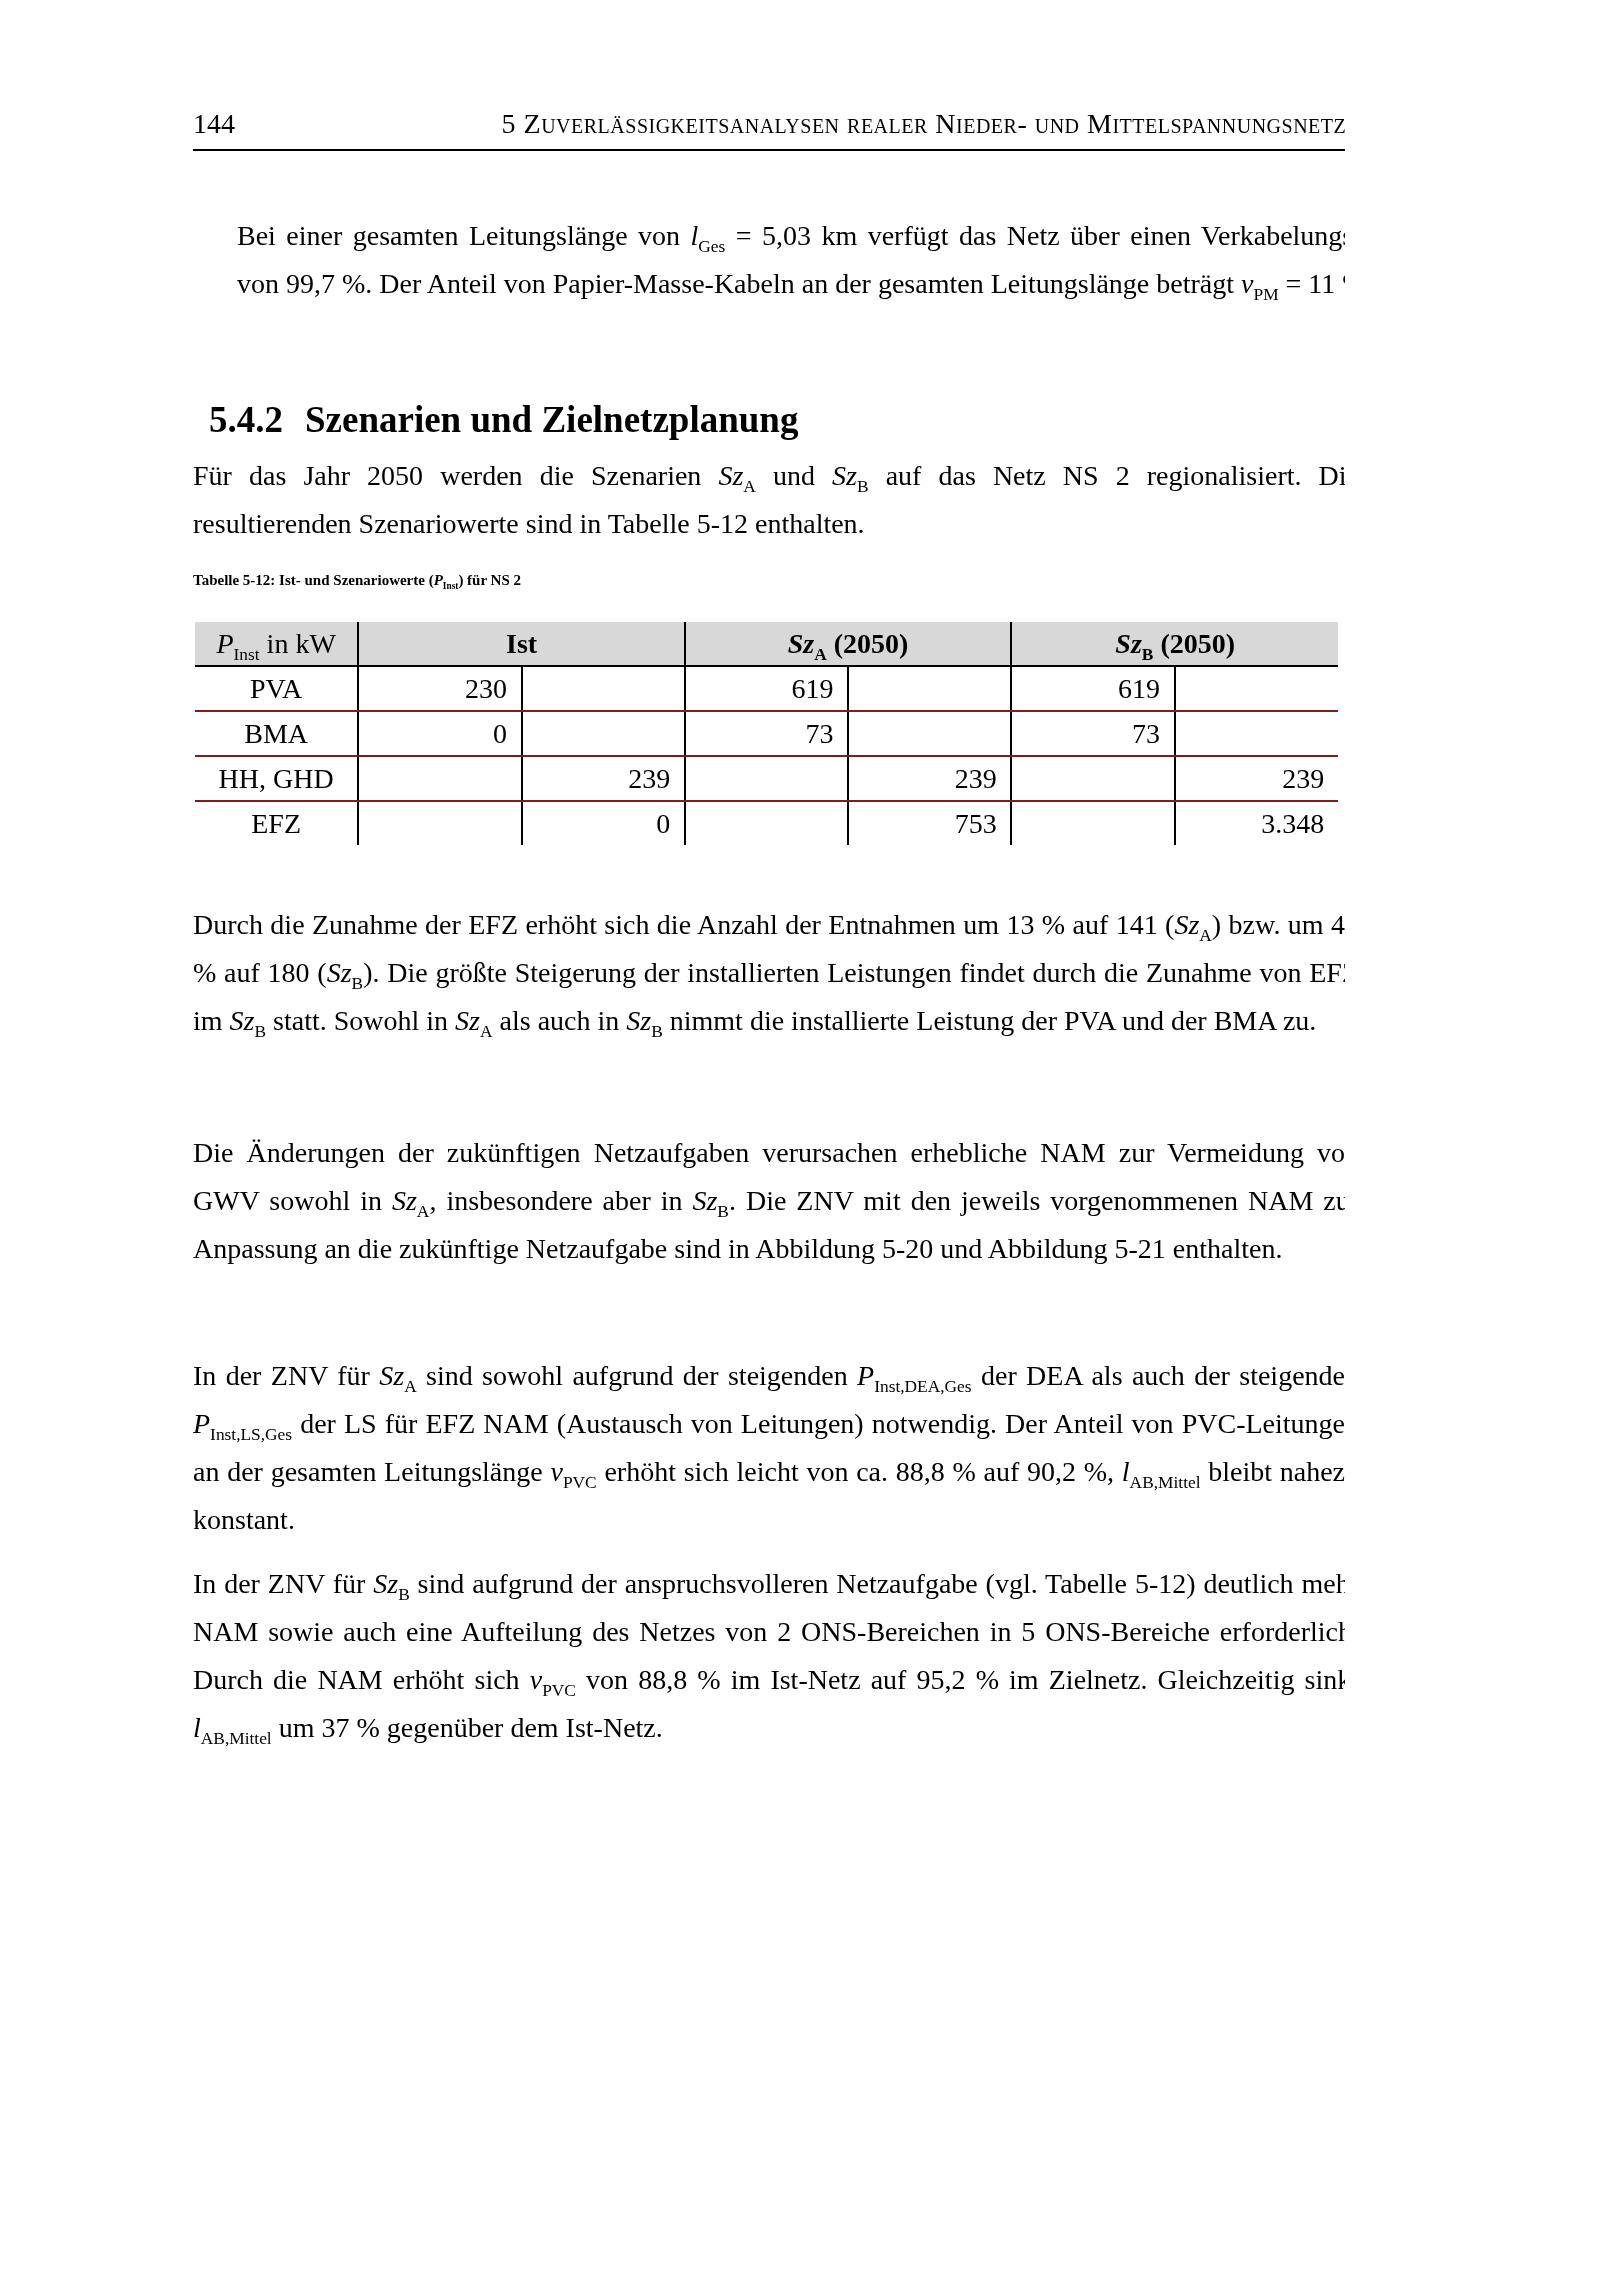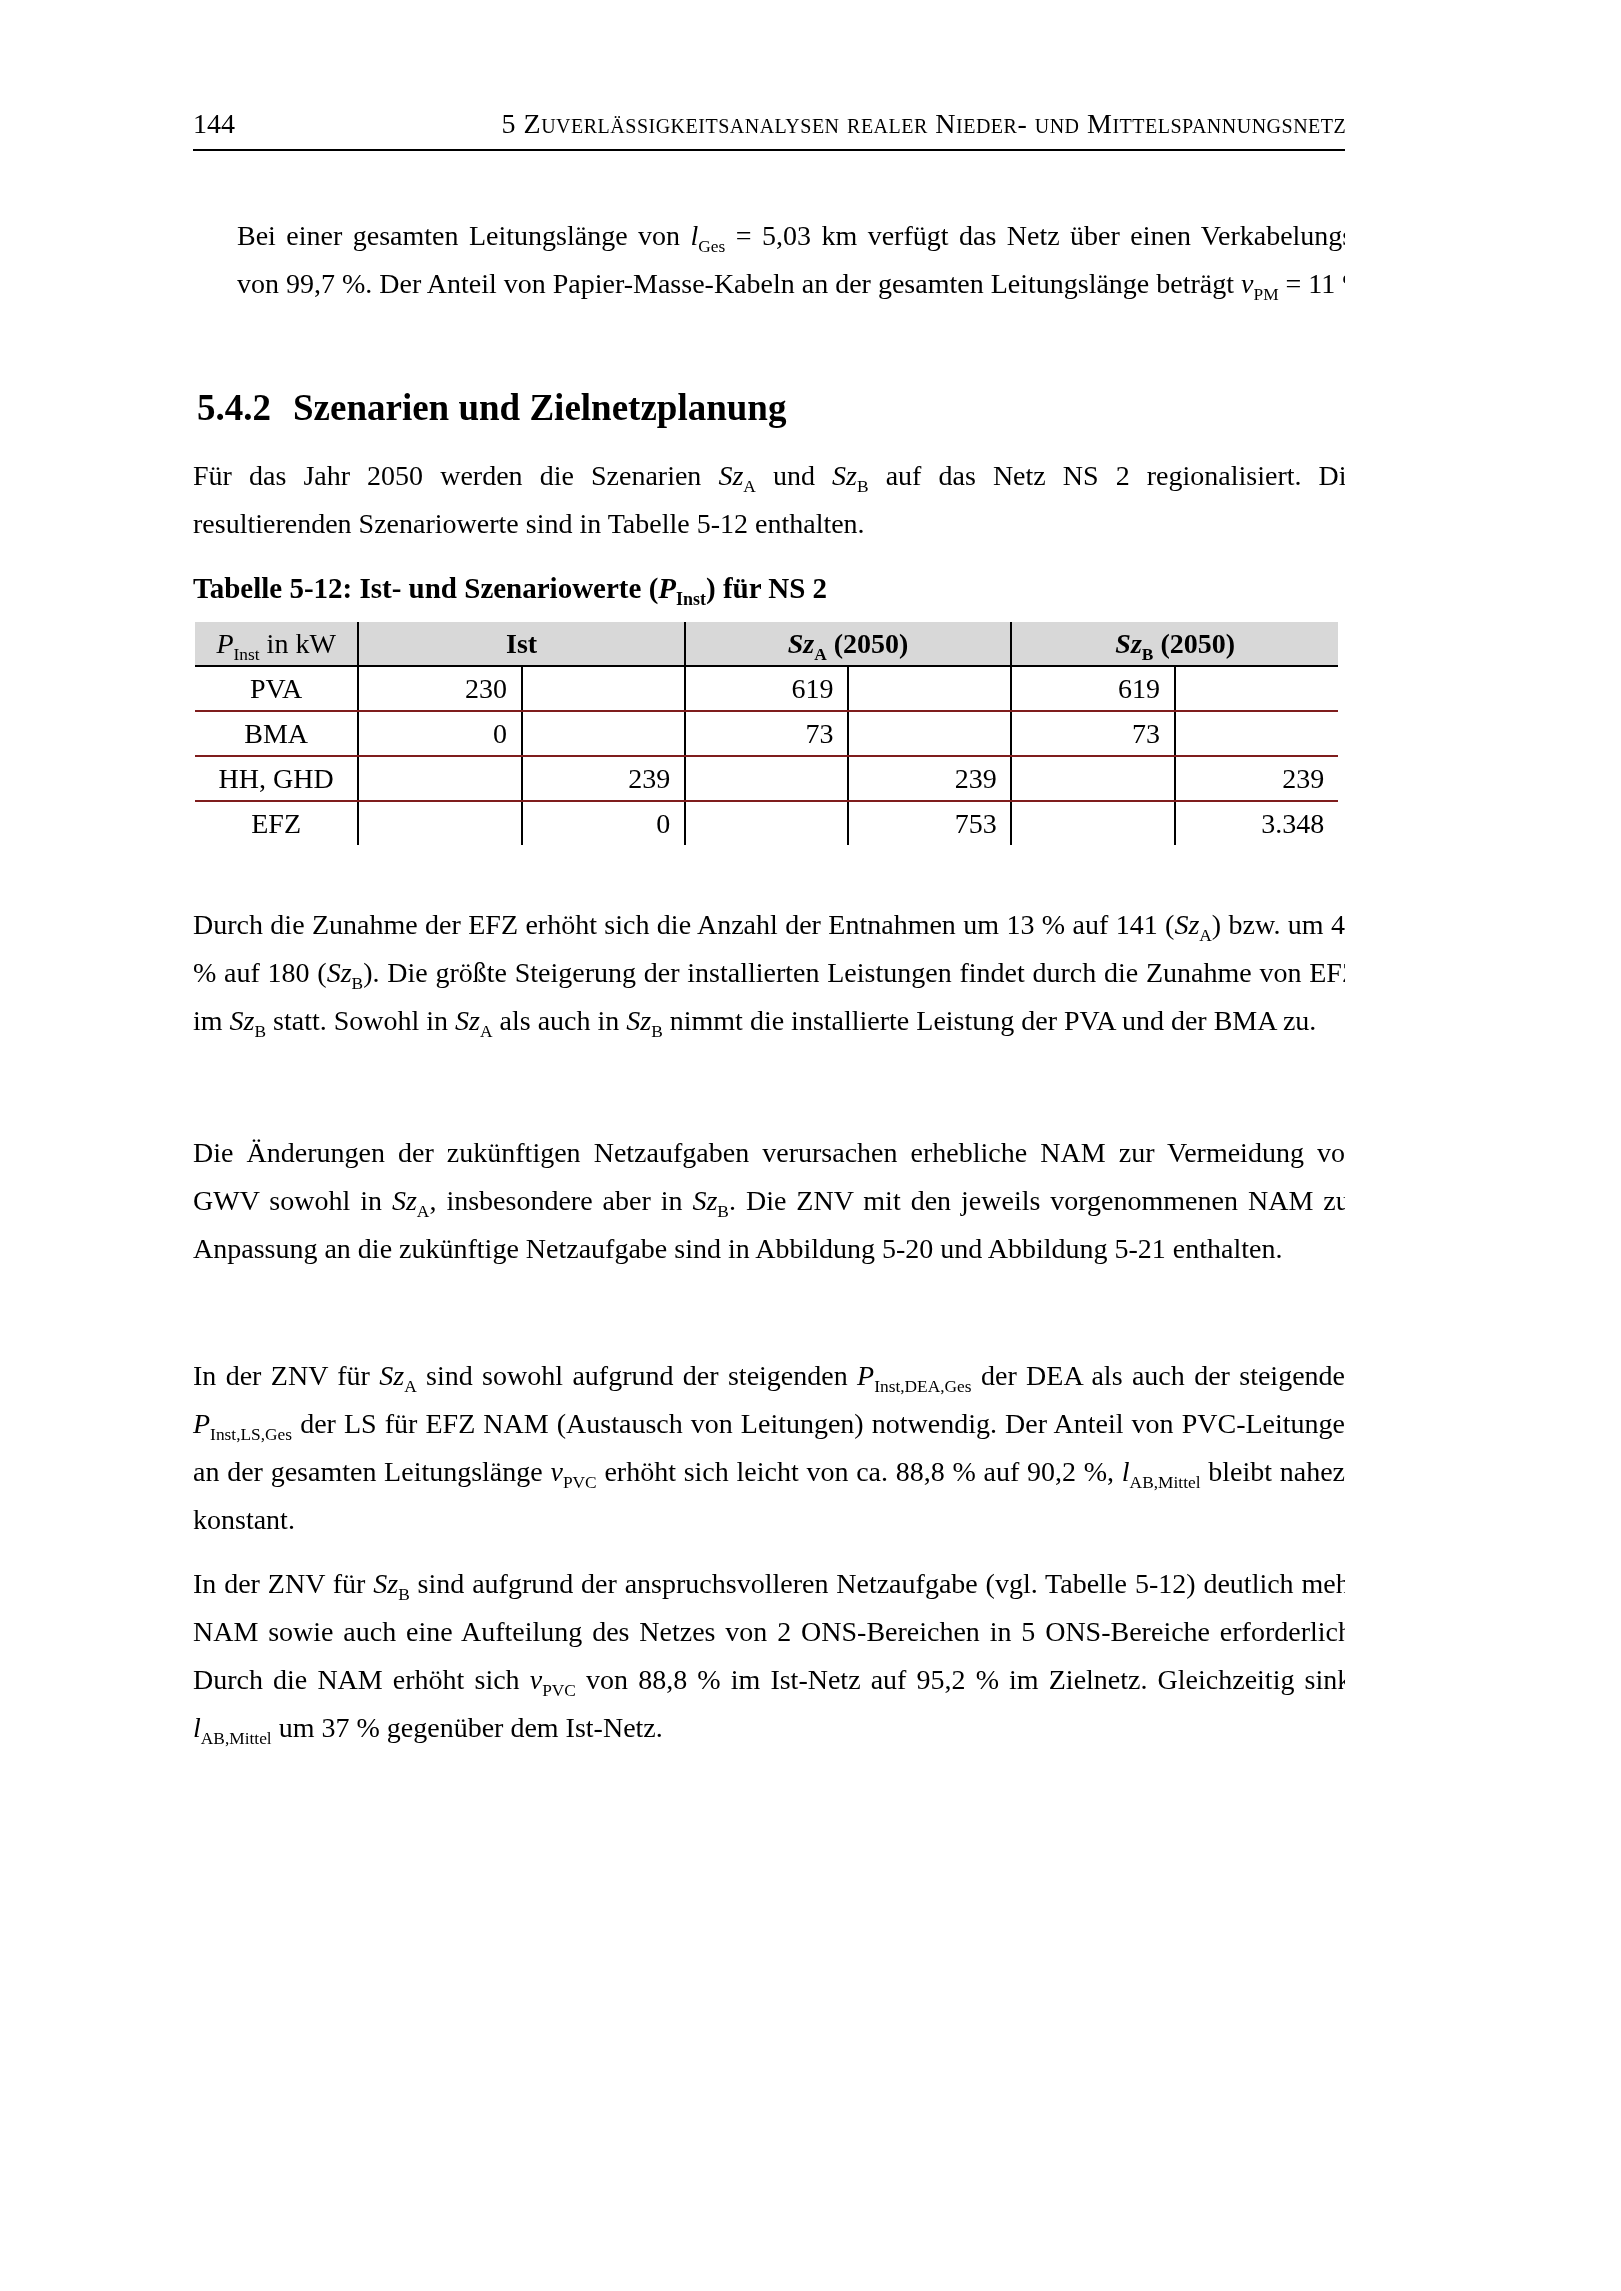--- a/index.html
+++ b/index.html
@@ -39,28 +39,28 @@
   .pos-p5 { top: 1352px; }
   .pos-p6 { top: 1560px; }
 
   sub { font-size: 62%; line-height: 0; }
 
   
   .sechead {
     top: 382px;
     font-size: 37px;
     font-weight: bold;
-    margin: 4px;
+    margin: 16px;
   }
   .sechead .hnum { display: inline-block; min-width: 96px; }
 
   
   .tcaption {
     top: 572px;
-    font-size: 29px;
+    font-size: 15px;
     font-weight: bold;
   }
 
   
   .tblwrap { top: 622px; left: 195px; width: 1143px; position: absolute; }
   table.tbl {
     border-collapse: collapse;
     table-layout: fixed;
     width: 1143px;
     font-size: 28px;

